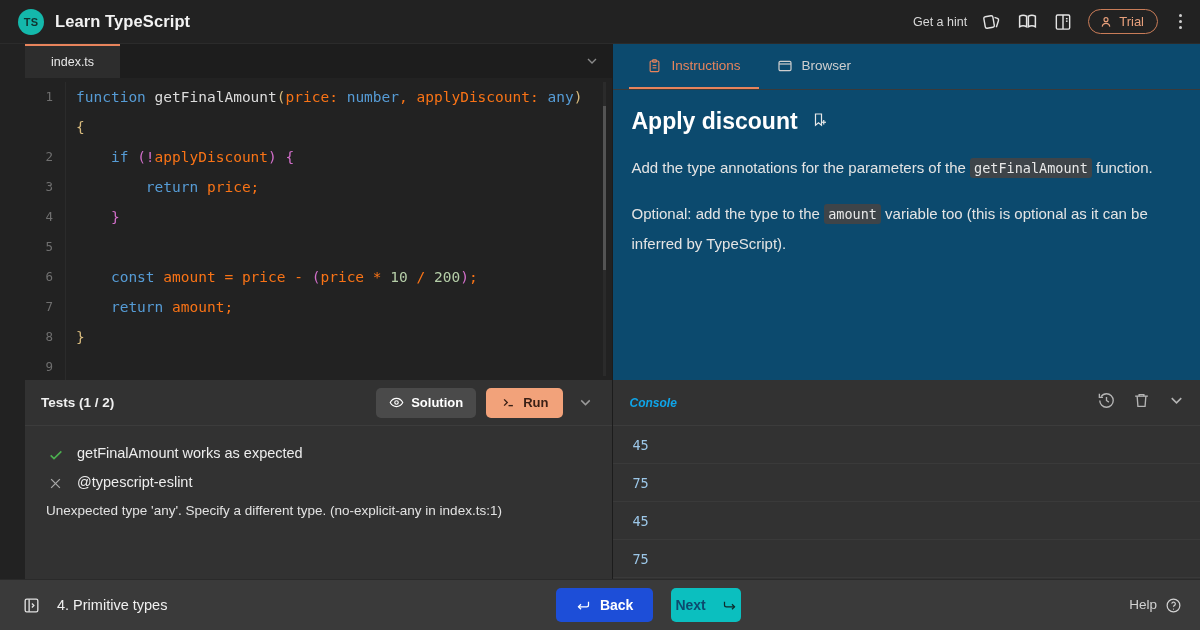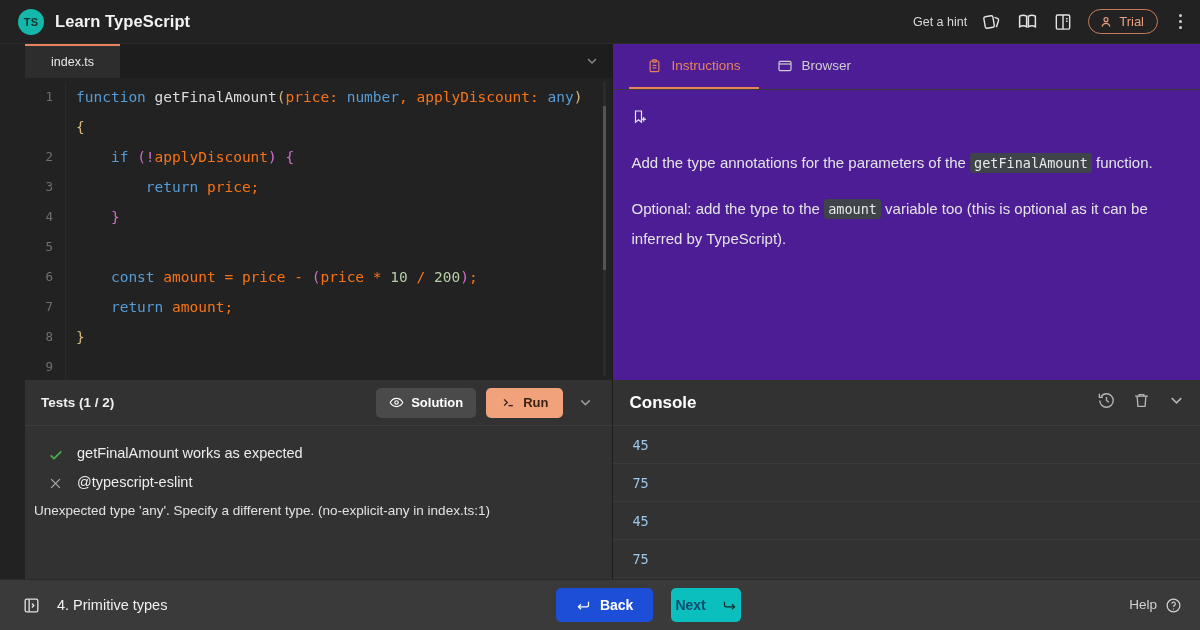--- a/index.html
+++ b/index.html
@@ -114,24 +114,24 @@
     background: #f2a27a; color: #3a2016; border: none; border-radius: 5px;
     height: 30px; padding: 0 15px; font-size: 13px; font-weight: bold;
     display: flex; align-items: center; gap: 7px;
     font-family: "Liberation Sans", sans-serif;
   }
   .chev-btn { color: #9a9a9a; display: flex; align-items: center; padding: 0 4px; }
   .tests-body { flex: 1; overflow: hidden; padding-top: 10px; }
   .test-item { display: flex; align-items: flex-start; gap: 13px; padding: 9px 16px 2px 22px; }
   .test-ico { width: 17px; min-width: 17px; display: flex; align-items: center; justify-content: center; padding-top: 2px; }
   .test-label { font-size: 14.5px; color: #ededed; }
-  .test-msg { font-size: 13.5px; color: #e2e2e2; padding: 10px 16px 0 9px; }
-
-  
-  .instr-pane { height: 336px; background: #4c1d95; display: flex; flex-direction: column; }
+  .test-msg { font-size: 13.5px; color: #e2e2e2; padding: 10px 16px 0 21px; }
+
+  
+  .instr-pane { height: 336px; background: #0c4a6e; display: flex; flex-direction: column; }
   .instr-tabs {
     height: 46px; min-height: 46px;
     display: flex; align-items: stretch; gap: 0;
     border-bottom: 1px solid #3a3a3a;
     padding-left: 16px;
   }
   .itab {
     display: flex; align-items: center; gap: 9px;
     padding: 0 18px; font-size: 13.5px; color: #cfcfcf;
     border-bottom: 2px solid transparent;
@@ -147,21 +147,21 @@
     padding: 2px 4px; border-radius: 3px;
   }
 
   
   .console-pane { flex: 1; background: #323232; display: flex; flex-direction: column; min-height: 0; }
   .console-head {
     height: 46px; min-height: 46px;
     display: flex; align-items: center; padding: 0 14px 0 16px;
     border-bottom: 1px solid #3c3c3c;
   }
-  .console-title { font-size: 17px; font-weight: bold; color: #ffffff; }
+  .console-title { font-size: 12px; font-weight: bold; color: #0ea5e9; font-style: italic; }
   .console-actions { margin-left: auto; display: flex; align-items: center; gap: 16px; color: #b4b4b4; }
   .console-body { flex: 1; overflow: hidden; }
   .console-row {
     height: 38px; display: flex; align-items: center;
     padding-left: 19px;
     border-bottom: 1px solid #3a3a3a;
     font-family: "DejaVu Sans Mono", monospace;
     font-size: 13.5px; color: #9cc7e8;
   }
 
@@ -368,20 +368,21 @@
           <div class="itab">
             <svg width="16" height="16" viewBox="0 0 24 24" fill="none" stroke="#cfcfcf" stroke-width="1.8">
               <rect x="3" y="5" width="18" height="14" rx="2"></rect>
               <path d="M3 9h18"></path>
             </svg>
             <span>Browser</span>
           </div>
         </div>
         <div class="instr-body">
           <div class="instr-title-row">
+            <div class="instr-title">Apply discount</div>
             <span>
               <svg width="18" height="18" viewBox="0 0 24 24" fill="none" stroke="#e8e8e8" stroke-width="1.6">
                 <path d="M6 4h8v15l-4-3.2L6 19V4z"></path>
                 <path d="M17 12v6"></path>
                   <path d="M14 15h6"></path>
               </svg>
             </span>
           </div>
           <div id="instr-host">
               <p class="instr-p"><span>Add the type annotations for the parameters of the </span><span class="icode">getFinalAmount</span><span> function.</span></p>

